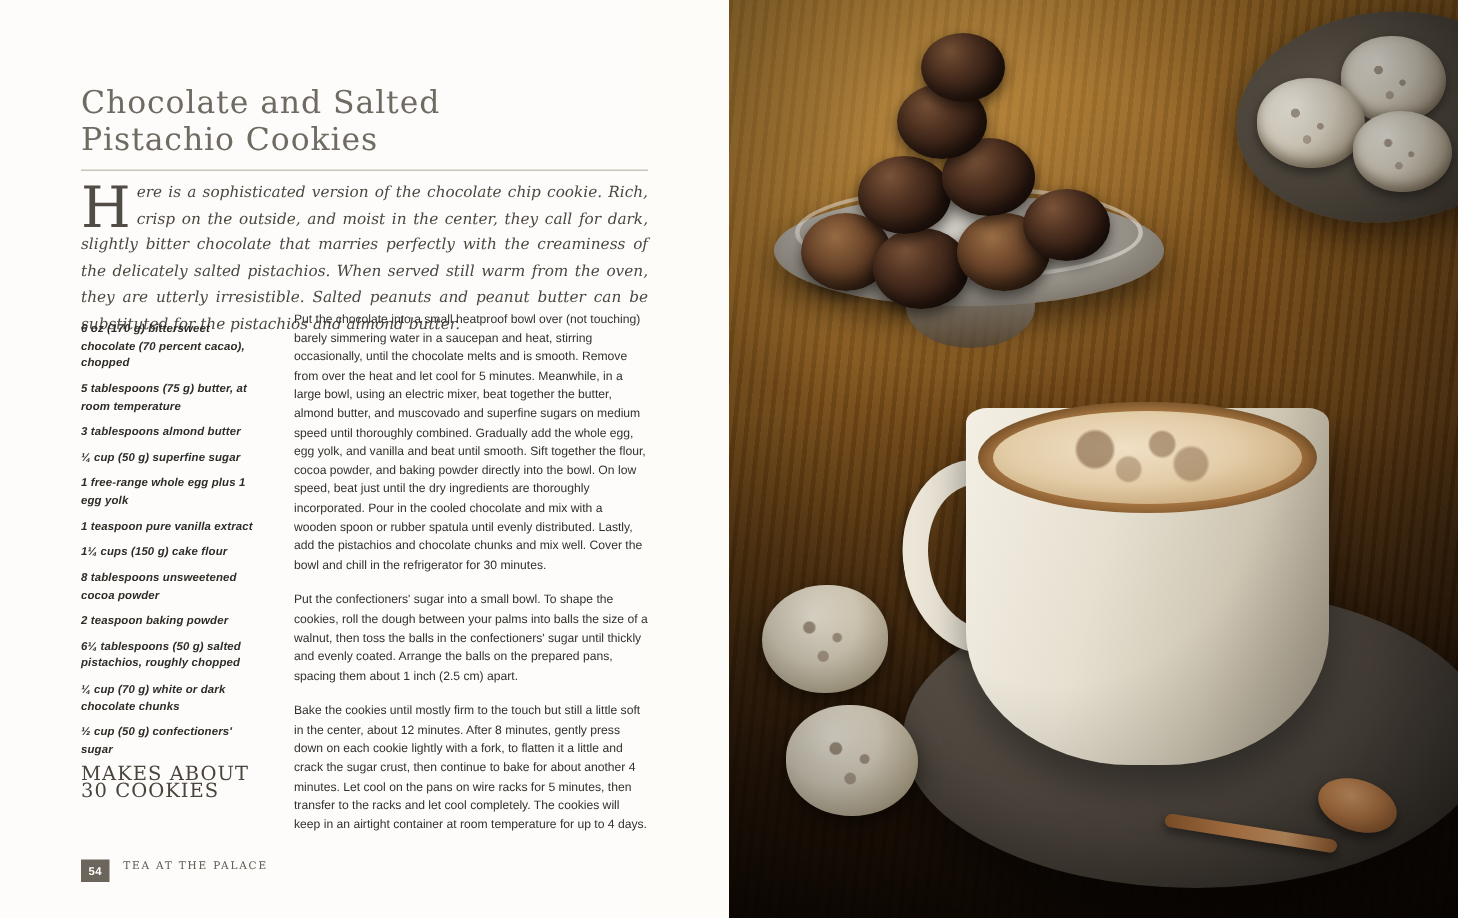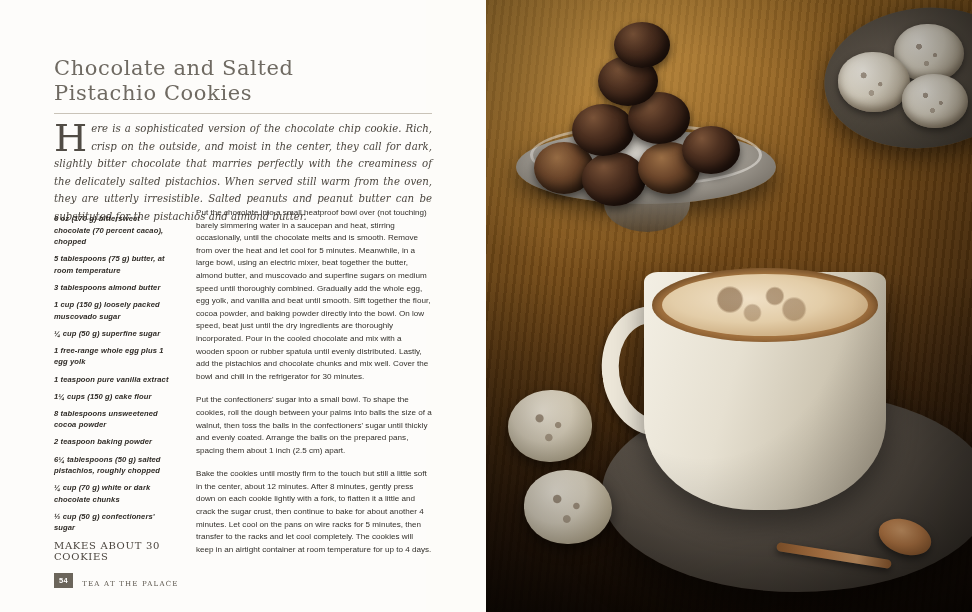--- a/index.html
+++ b/index.html
@@ -85,21 +85,21 @@
     margin: 0 0 5.5px 0;
     padding: 0;
     font-style: italic;
   }
   .ingredients ul {
     margin: 0; padding: 0;
   }
   .makes {
     font-family: "DejaVu Serif", serif;
     font-weight: normal;
-    font-size: 10px;
+    font-size: 13px;
     letter-spacing: 0.7px;
     color: #4a443d;
     text-transform: uppercase;
   }
 
   
   .method {
     position: absolute;
     left: 196px;
     top: 207px;
@@ -111,21 +111,21 @@
   }
   .method p {
     margin: 0 0 11px 0;
   }
 
   .folio {
     position: absolute;
     left: 54px;
     bottom: 24px;
     display: flex;
-    align-items: flex-end;
+    align-items: flex-start;
     gap: 9px;
   }
   .folio-num {
     background: #6b655b;
     color: #fff;
     font-size: 7.5px;
     font-weight: bold;
     padding: 3px 5px 3px 5px;
     letter-spacing: 0.4px;
   }
@@ -360,21 +360,20 @@
 
     <div class="intro">
       <span class="dropcap">H</span><span>ere is a sophisticated version of the chocolate chip cookie. Rich, crisp on the outside, and moist in the center, they call for dark, slightly bitter chocolate that marries perfectly with the creaminess of the delicately salted pistachios. When served still warm from the oven, they are utterly irresistible. Salted peanuts and peanut butter can be substituted for the pistachios and almond butter.</span>
     </div>
 
     <div class="ingredients">
       <ul>
         <li>6 oz (170 g) bittersweet chocolate (70 percent cacao), chopped</li>
         <li>5 tablespoons (75 g) butter, at room temperature</li>
         <li>3 tablespoons almond butter</li>
-        <li>1 cup (150 g) loosely packed muscovado sugar</li>
         <li>¼ cup (50 g) superfine sugar</li>
         <li>1 free-range whole egg plus 1 egg yolk</li>
         <li>1 teaspoon pure vanilla extract</li>
         <li>1¼ cups (150 g) cake flour</li>
         <li>8 tablespoons unsweetened cocoa powder</li>
         <li>2 teaspoon baking powder</li>
         <li>6¼ tablespoons (50 g) salted pistachios, roughly chopped</li>
         <li>¼ cup (70 g) white or dark chocolate chunks</li>
         <li>½ cup (50 g) confectioners' sugar</li>
       </ul>

